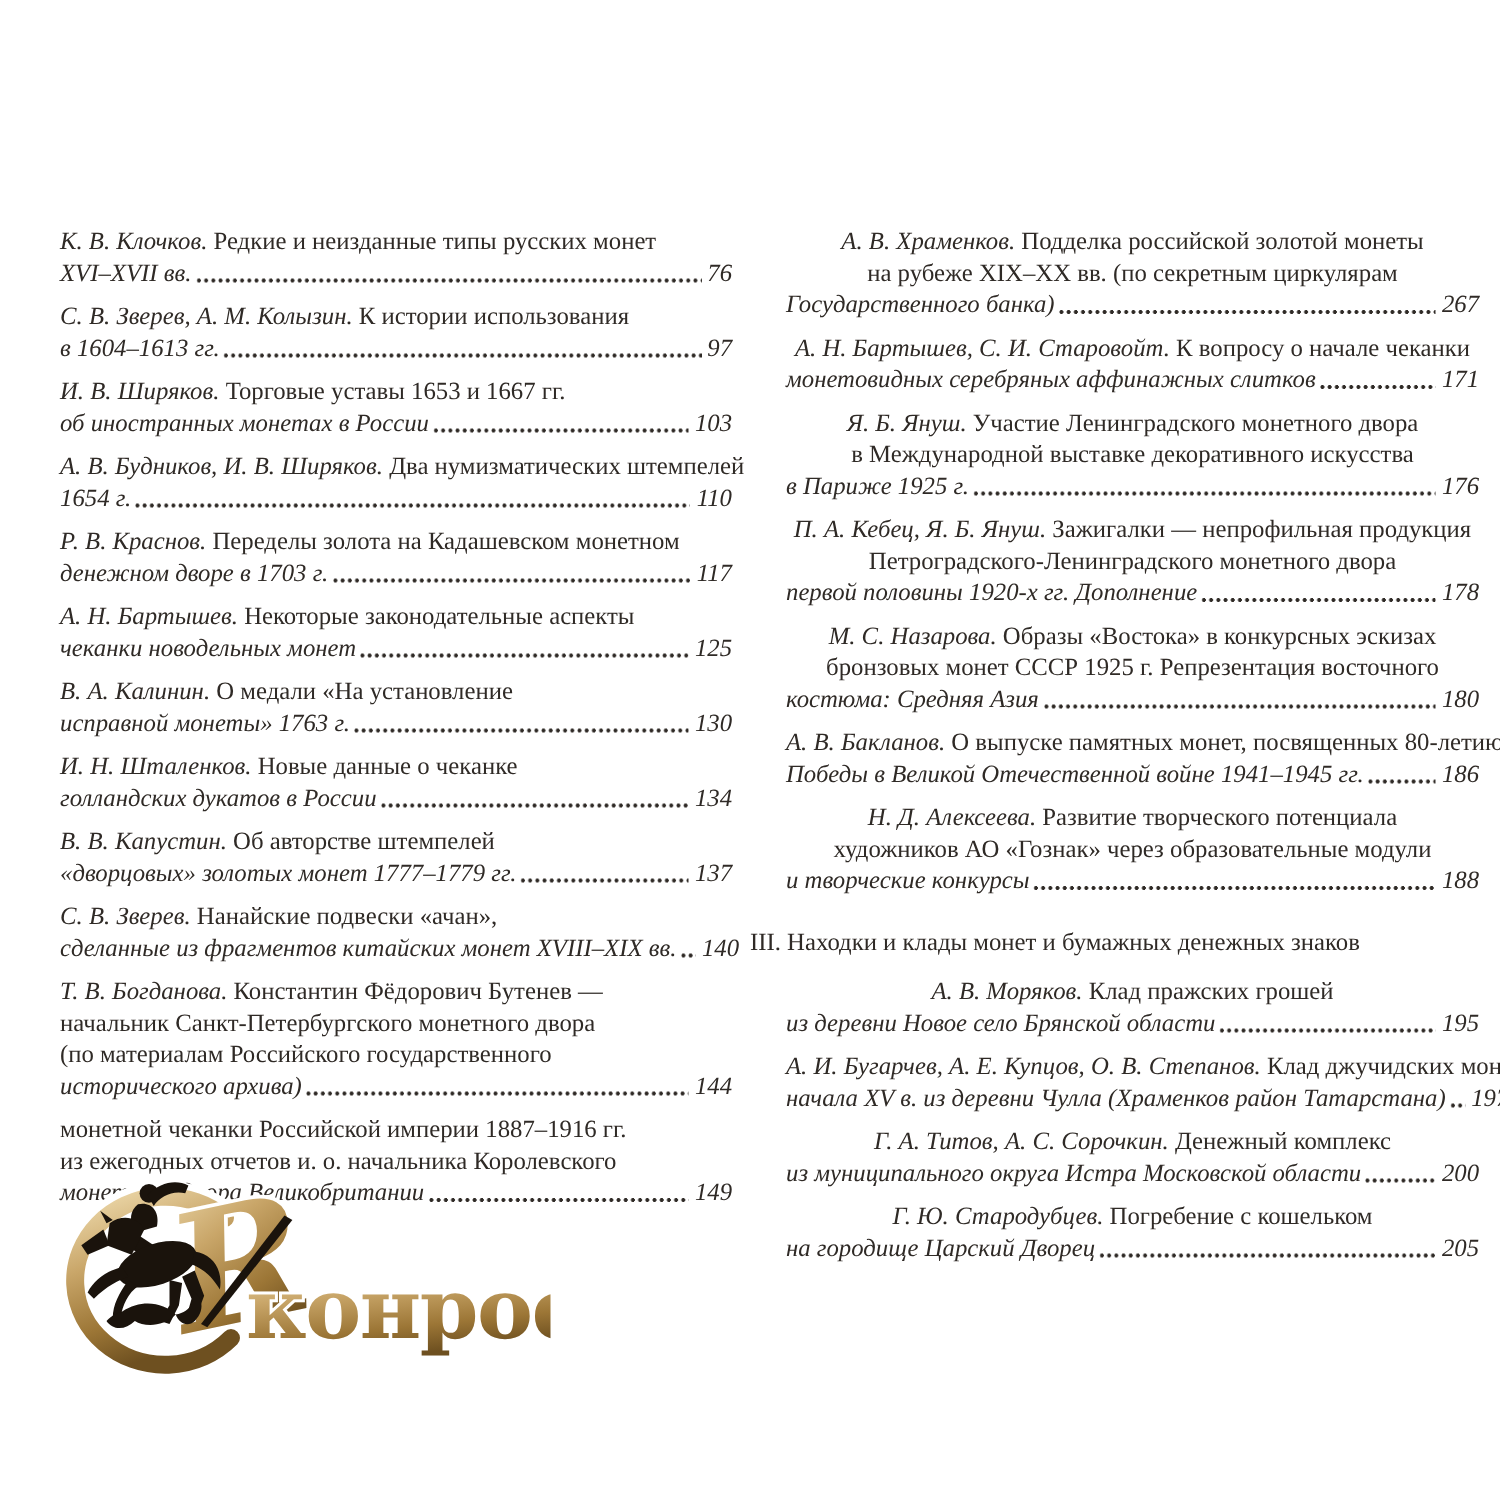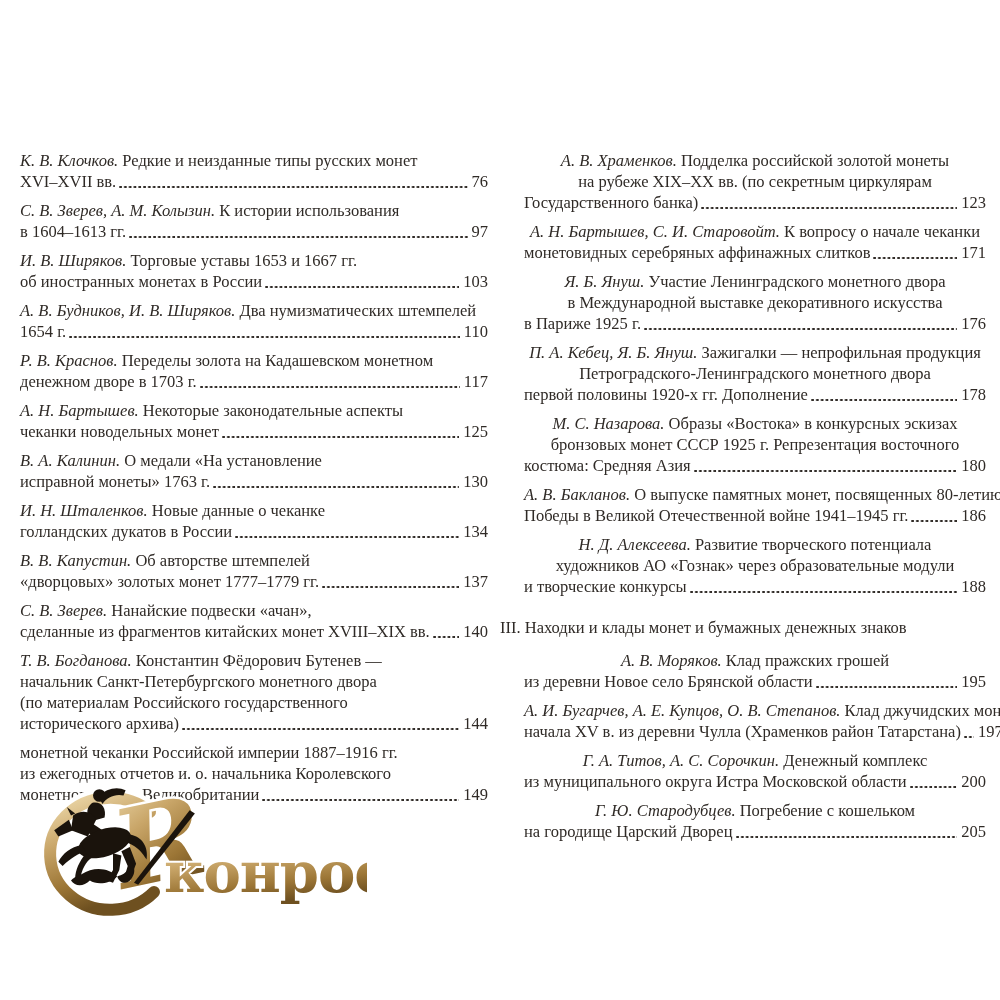--- a/index.html
+++ b/index.html
@@ -5,24 +5,24 @@
   html,body{margin:0;padding:0;}
   body{
     width:1000px;height:1000px;background:#ffffff;overflow:hidden;
     font-family:"Liberation Serif", serif;color:#2f2a26;position:relative;
   }
   .sheet{position:absolute;inset:0;background:#ffffff;}
   .col{position:absolute;top:150px;font-size:16.5px;line-height:21px;}
   .col-left{left:20px;width:468px;}
   .col-right{left:500px;width:486px;}
   .col-right .entry{margin-left:24px;text-align:center;}
-  .entry{margin-bottom:8px;}
+  .entry{margin-bottom:8px;margin-left:20px;}
   .line{white-space:nowrap;}
   .authors{font-style:italic;}
-  .line.leader{display:flex;align-items:baseline;}
+  .line.leader{display:flex;align-items:baseline;font-style:italic;}
   .leader .txt{white-space:nowrap;flex:0 0 auto;}
   .dots{
     flex:1 1 auto;min-width:10px;height:4px;margin:0 4px 3px 3px;align-self:flex-end;
     background-image:radial-gradient(circle at 1.6px 2px,#2f2a26 1.12px,rgba(0,0,0,0) 1.5px);
     background-size:4.8px 4px;background-repeat:repeat-x;background-position:left bottom;
   }
   .page{flex:0 0 auto;white-space:nowrap;}
   .section-heading{font-weight:normal;margin:20px 0 12px 0;white-space:nowrap;}
   .watermark{position:absolute;left:22px;top:780px;width:345px;height:165px;z-index:5;pointer-events:none;}
   .watermark svg{display:block;}
@@ -133,21 +133,21 @@
         </div>
       </div>
     </div>
   <div class="col col-right" id="col-right">
       <div class="entry">
         <div class="line"><span class="authors">А. В. Храменков. </span><span class="txt">Подделка российской золотой монеты</span></div>
         <div class="line"><span class="txt">на рубеже XIX–XX вв. (по секретным циркулярам</span></div>
         <div class="line leader">
           <span class="txt">Государственного банка)</span>
           <span class="dots"></span>
-          <span class="page">123</span>
+          <span class="page">267</span>
         </div>
       </div>
       <div class="entry">
         <div class="line"><span class="authors">А. Н. Бартышев, С. И. Старовойт. </span><span class="txt">К вопросу о начале чеканки</span></div>
         <div class="line leader">
           <span class="txt">монетовидных серебряных аффинажных слитков</span>
           <span class="dots"></span>
           <span class="page">171</span>
         </div>
       </div>

